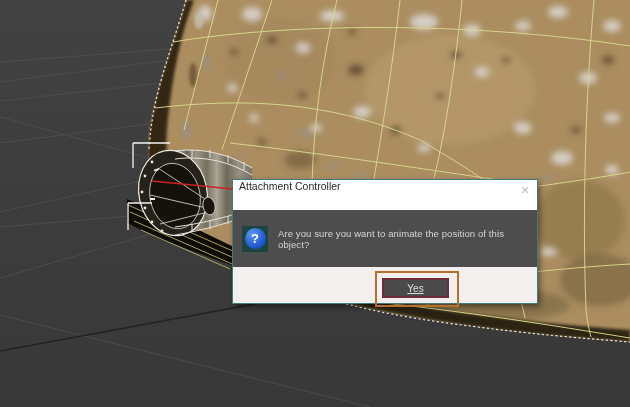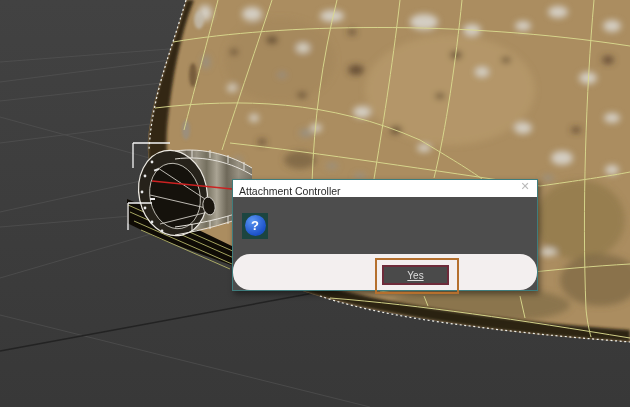--- a/index.html
+++ b/index.html
@@ -2,28 +2,28 @@
 <html><head>
 <meta charset="utf-8">
 <style>
   html,body{margin:0;padding:0;}
   body{width:630px;height:407px;overflow:hidden;font-family:"Liberation Sans",sans-serif;}
   .viewport{position:relative;width:630px;height:407px;background:linear-gradient(#424242,#383838);overflow:hidden;}
   .scene{position:absolute;left:0;top:0;}
 
   
   .dialog{position:absolute;left:232px;top:179px;width:304px;border:1px solid #3f7d7d;background:#4d4d4d;box-shadow:2px 3px 6px rgba(0,0,0,.45);}
-  .titlebar{height:17px;background:#ffffff;display:flex;align-items:flex-end;padding:0 4px 0 6px;}
+  .titlebar{height:30px;background:#ffffff;display:flex;align-items:flex-start;padding:0 4px 0 6px;}
   .title{flex:1;font-size:10.5px;color:#2a2a2a;white-space:nowrap;}
   .close{width:16px;text-align:center;color:#b9b9b9;font-size:11px;line-height:21px;cursor:default;}
   .dbody{height:57px;background:#4d4d4d;display:flex;align-items:center;padding-left:9px;}
   .qicon-wrap{width:26px;height:26px;background:#1c4540;display:flex;align-items:center;justify-content:center;flex:0 0 auto;}
   .qicon{width:21px;height:21px;border-radius:50%;background:radial-gradient(circle at 35% 28%,#5a96f2,#1b50c8 72%);color:#fff;font-weight:bold;font-size:13px;line-height:21px;text-align:center;}
   .msg{font-size:9.5px;color:#d6d6d6;margin-left:10px;letter-spacing:.1px;}
-  .dfooter{height:36px;background:#f3efef;position:relative;border-radius:17px;}
+  .dfooter{height:36px;background:#f3efef;position:relative;}
   .btn{position:absolute;top:11px;height:20px;background:#4a4a4a;color:#dedede;font-size:10px;text-align:center;line-height:18px;text-decoration:underline;box-sizing:border-box;cursor:default;}
   .btn-yes{left:149px;width:67px;border:2px solid #6e2b3a;}
   .btn-no{left:230px;width:65px;border:1px solid #9a9a9a;}
   .annotation{position:absolute;left:142px;top:4px;width:80px;height:32px;border:2px solid #b5702e;pointer-events:none;}
 </style>
 </head>
 <body>
 
 <div class="viewport">
 
@@ -218,20 +218,21 @@
 
   <div class="dialog">
     <div class="titlebar">
       <span class="title">Attachment Controller</span>
       <span class="close">✕</span>
     </div>
     <div class="dbody">
       <span class="qicon-wrap">
         <span class="qicon">?</span>
       </span>
+      <span class="msg">Are you sure you want to animate the position of this object?</span>
     </div>
     <div class="dfooter">
       <div class="btn btn-yes">Yes</div>
       <div class="annotation"></div>
     </div>
   </div>
 
 </div>
 
 </body></html>

